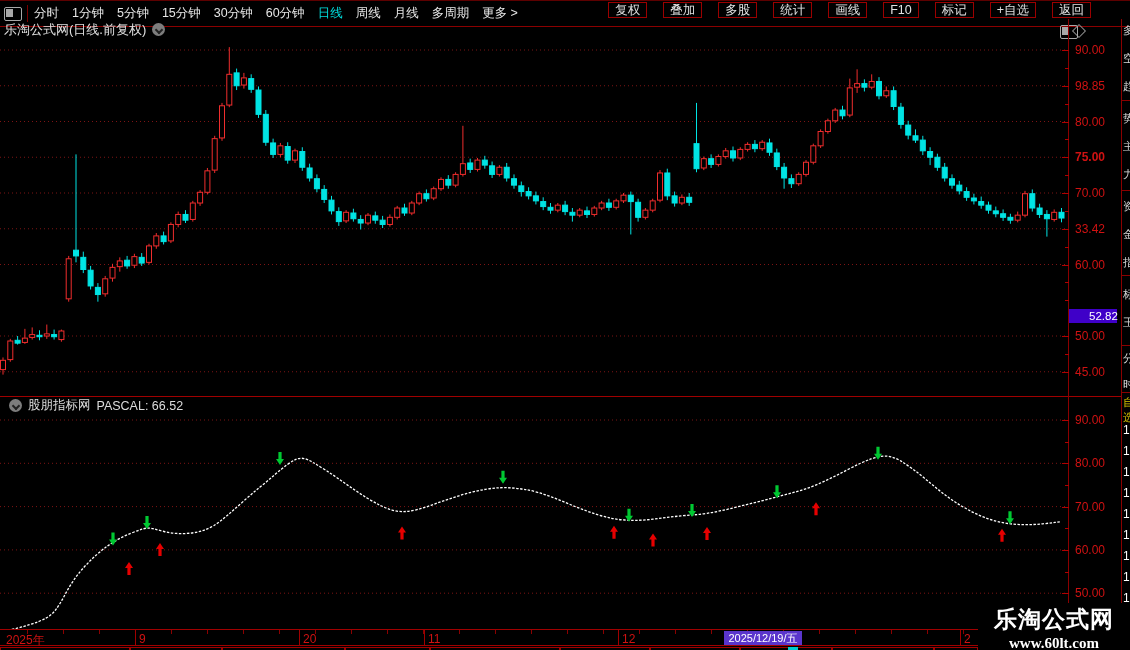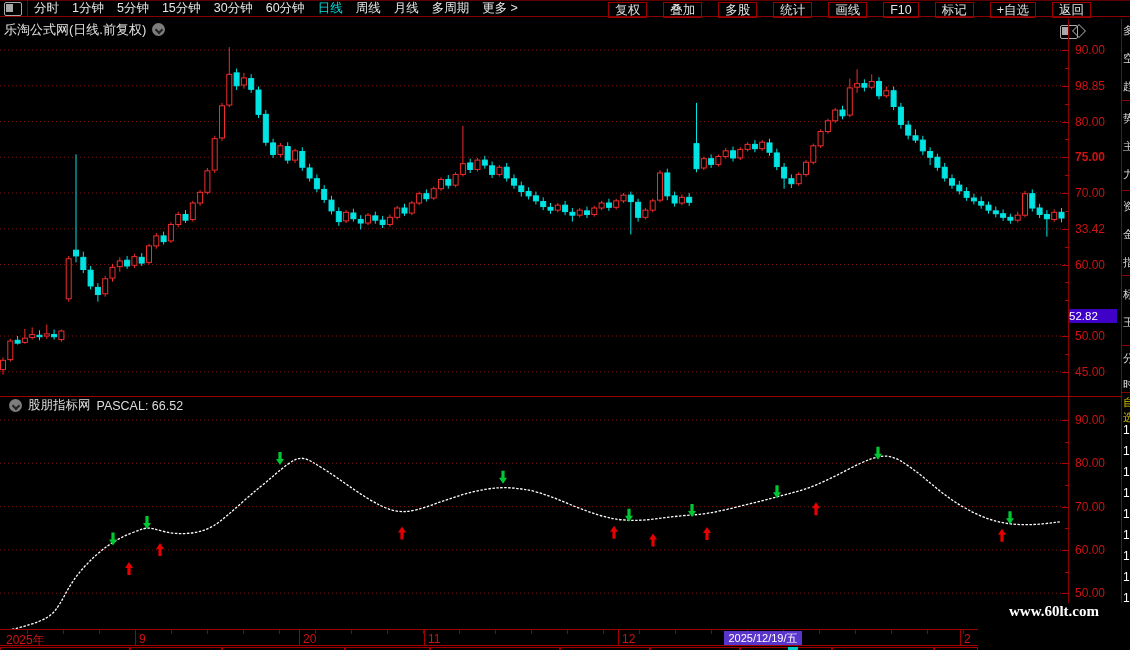--- a/index.html
+++ b/index.html
@@ -1,19 +1,19 @@
 <!DOCTYPE html>
 <html><head>
 <meta charset="utf-8">
 <style>
   html,body{margin:0;padding:0;background:#000;}
   .screen{position:relative;width:1130px;height:650px;background:#000;overflow:hidden;
           font-family:"Liberation Sans",sans-serif;-webkit-font-smoothing:none;}
   
-  .toolbar{position:absolute;left:0;top:0;width:1130px;height:17px;background:#000;
+  .toolbar{position:absolute;left:0;top:0;width:1130px;height:27px;background:#000;
            border-top:1px solid #5d0000;border-bottom:1px solid #8b0000;box-sizing:border-box;
            display:flex;align-items:center;}
   .tb-icon{width:16px;height:12px;border:1px solid #a8a8a8;border-radius:2px;margin:0 5px 0 4px;
            position:relative;flex:0 0 auto;}
   .tb-icon span{position:absolute;left:1px;top:1px;width:7px;height:8px;background:#a8a8a8;}
   .tb-sep{width:1px;height:17px;background:#7a0000;margin-right:6px;}
   .periods{display:flex;gap:13px;font-size:12.5px;color:#e6e6e6;align-items:center;}
   .period{cursor:default;white-space:nowrap;}
   .period.active{color:#00dede;}
   .tb-right{position:absolute;right:39px;top:1px;display:flex;gap:16px;}
@@ -33,21 +33,21 @@
   #mainChart{top:35px;}
   #indChart{top:414px;}
   
   .axis-col{position:absolute;left:1062px;top:19px;width:60px;height:627px;}
   .axis-line{position:absolute;left:6px;top:0;width:1px;height:627px;background:#8b0000;}
   .tick{position:absolute;left:0;height:1px;background:#b00000;}
   .tick.major{width:7px;}
   .tick.minor{left:3px;width:4px;}
   .axis-label{position:absolute;left:13px;color:#d01212;font-size:12px;white-space:nowrap;}
   .price-badge{position:absolute;left:7px;width:48px;height:14px;background:#3f00c8;color:#fff;
-               font-size:11.5px;line-height:14px;padding-left:0;box-sizing:border-box;}
+               font-size:11.5px;line-height:14px;padding-left:20px;box-sizing:border-box;}
   
   .hsep{position:absolute;left:0;width:1122px;height:1px;background:#a00000;}
   .ind-header{position:absolute;left:3px;top:398px;height:15px;display:flex;align-items:center;
               color:#dcdcdc;font-size:12.5px;gap:6px;}
   
   .date-axis{position:absolute;left:0;top:629px;width:1122px;height:17px;box-sizing:border-box;
              border-top:1px solid #a00000;border-bottom:1px solid #a00000;background:#000;}
   .d-label{position:absolute;top:2px;color:#d01212;font-size:12px;white-space:nowrap;}
   .d-sep{position:absolute;top:0;width:1px;height:15px;background:#a00000;}
   .d-tick{position:absolute;top:0;width:1px;height:4px;background:#8b0000;}
@@ -585,15 +585,16 @@
       <div class="strip-frag num" style="top: 466px;">1</div>
       <div class="strip-frag num" style="top: 487px;">1</div>
       <div class="strip-frag num" style="top: 508px;">1</div>
       <div class="strip-frag num" style="top: 529px;">1</div>
       <div class="strip-frag num" style="top: 550px;">1</div>
       <div class="strip-frag num" style="top: 571px;">1</div>
       <div class="strip-frag num" style="top: 592px;">1</div>
     </div>
 
   <div class="watermark">
+    <div class="wm1">乐淘公式网</div>
     <div class="wm2">www.60lt.com</div>
   </div>
 </div>
 
 </body></html>

